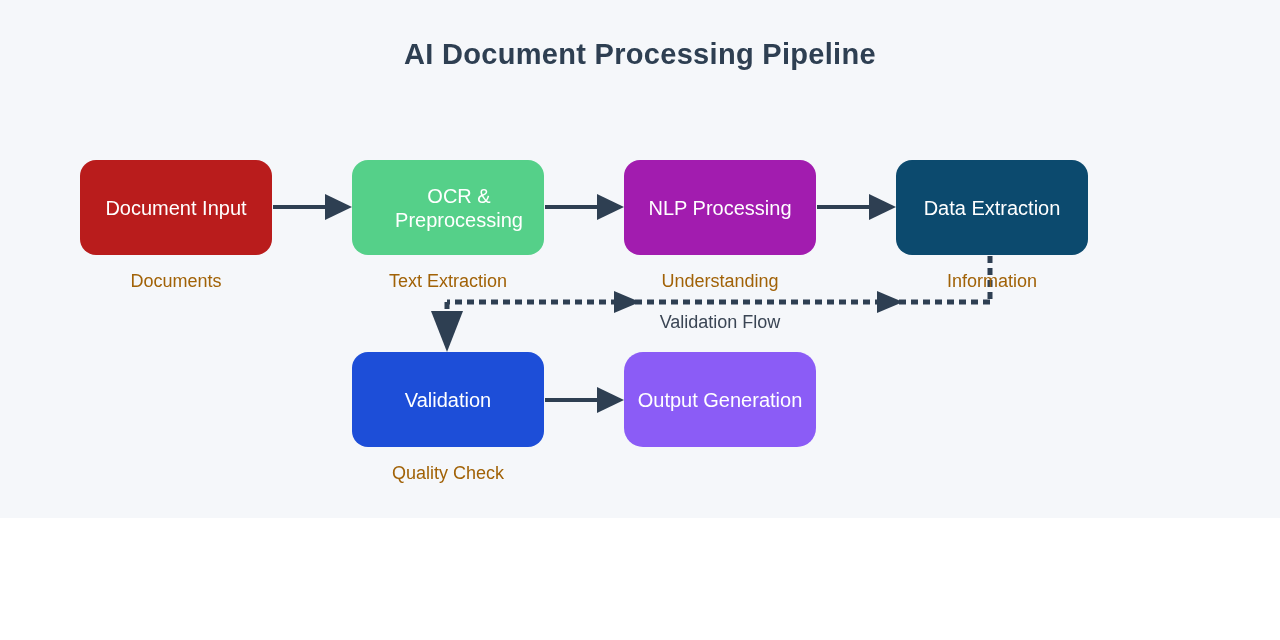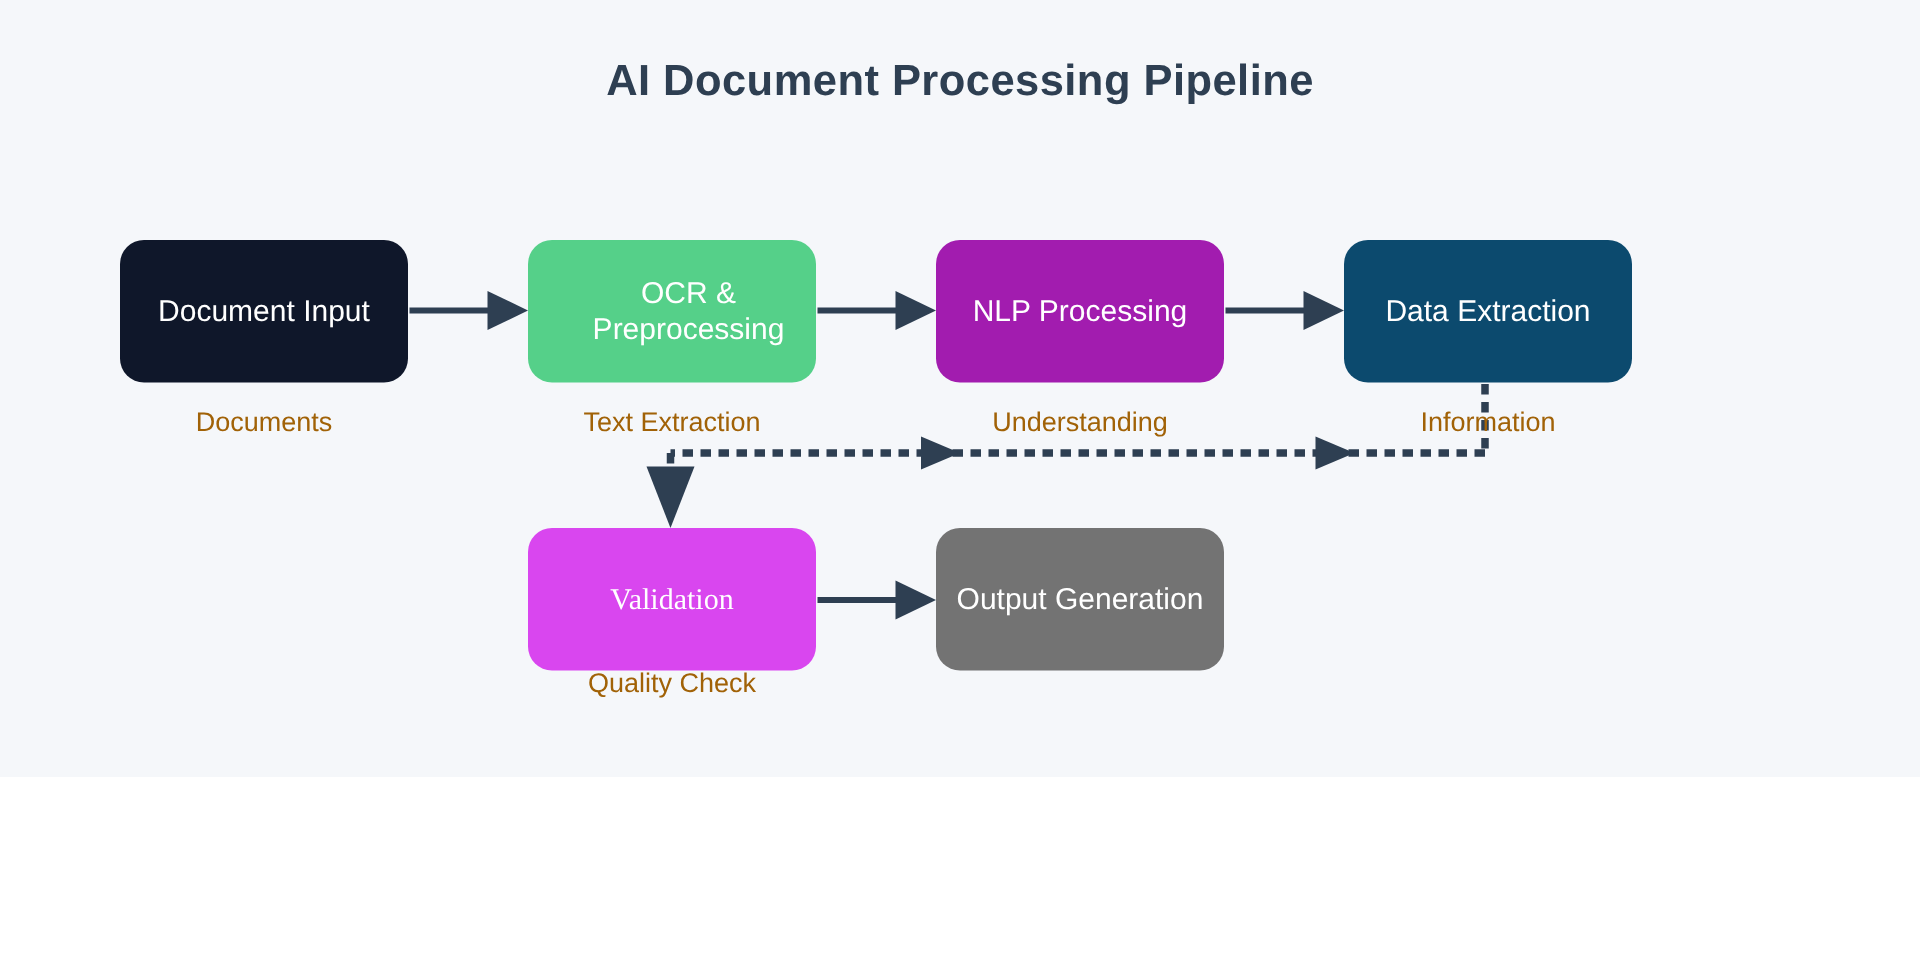--- a/index.html
+++ b/index.html
@@ -63,21 +63,21 @@
   }
   
   .pos-document-input    { left: 80px;  top: 160px; }
   .pos-ocr-preprocessing { left: 352px; top: 160px; }
   .pos-nlp-processing    { left: 624px; top: 160px; }
   .pos-data-extraction   { left: 896px; top: 160px; }
   .pos-validation        { left: 352px; top: 352px; }
   .pos-output-generation { left: 624px; top: 352px; }
   
   .cap-row1 { top: 271px; }
-  .cap-row2 { top: 445px; }
+  .cap-row2 { top: 463px; }
   .cap-col0 { left: 80px; }
   .cap-col1 { left: 352px; }
   .cap-col2 { left: 624px; }
   .cap-col3 { left: 896px; }
   .stroke-line { stroke: #2e3f52; fill: none; }
   .stroke-fill { fill: #2e3f52; stroke: none; }
 </style>
 </head>
 <body>
 
@@ -110,39 +110,40 @@
     <g>
       <line class="stroke-line" x1="990" y1="256" x2="990" y2="302" stroke-width="5" stroke-dasharray="7 5"></line>
       <line class="stroke-line" x1="990" y1="302" x2="447" y2="302" stroke-width="5" stroke-dasharray="7 5"></line>
       <polygon class="stroke-fill" points="614,291 614,313 640,302"></polygon>
       <polygon class="stroke-fill" points="877,291 877,313 903,302"></polygon>
       <line class="stroke-line" x1="447" y1="302" x2="447" y2="312" stroke-width="5" stroke-dasharray="7 5"></line>
       <polygon class="stroke-fill" points="431,311 463,311 447,352"></polygon>
     </g>
   </svg>
 
-  <div class="node pos-document-input" style="background: #0f172a;">
+  <div class="node pos-document-input" style="background: #b91c1c;">
     <span>Document Input</span>
   </div>
   <div class="node pos-ocr-preprocessing" style="background: rgb(85, 208, 137); padding-left: 28px;">
     <span>OCR &amp; Preprocessing</span>
   </div>
   <div class="node pos-nlp-processing" style="background: #a21caf;">
     <span>NLP Processing</span>
   </div>
   <div class="node pos-data-extraction" style="background: #0c4a6e;">
     <span>Data Extraction</span>
   </div>
-  <div class="node pos-validation" style="background: #d946ef; font-family: Liberation Serif, serif;">
+  <div class="node pos-validation" style="background: #1d4ed8;">
     <span>Validation</span>
   </div>
-  <div class="node pos-output-generation" style="background: #737373;">
+  <div class="node pos-output-generation" style="background: #8b5cf6; border-radius: 19px;">
     <span>Output Generation</span>
   </div>
 
   <div class="caption cap-row1 cap-col0">Documents</div>
   <div class="caption cap-row1 cap-col1">Text Extraction</div>
   <div class="caption cap-row1 cap-col2">Understanding</div>
   <div class="caption cap-row1 cap-col3">Information</div>
   <div class="caption cap-row2 cap-col1">Quality Check</div>
 
+  <div class="edge-label">Validation Flow</div>
 
 </div>
 
 </body></html>

